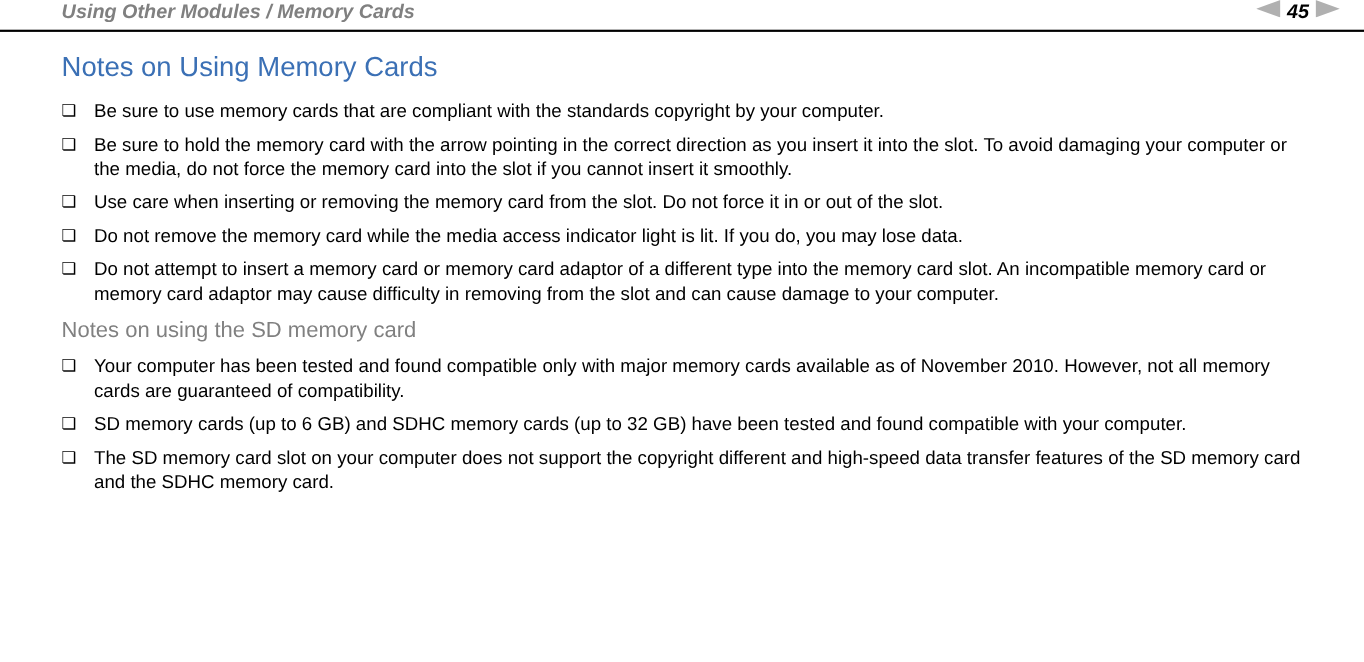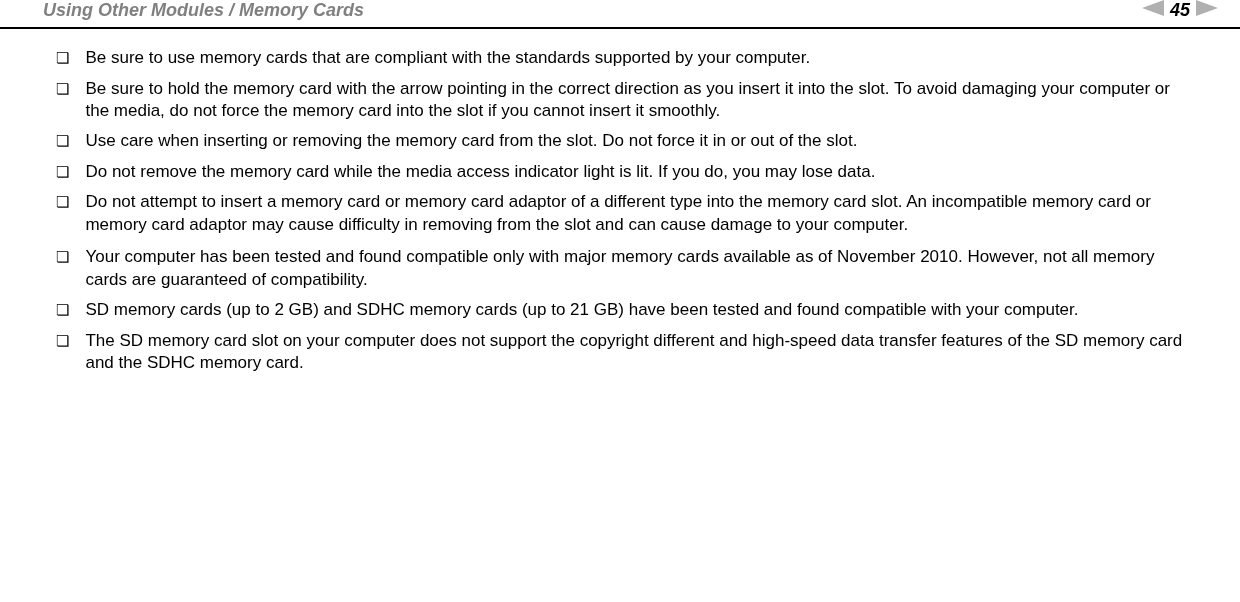--- a/index.html
+++ b/index.html
@@ -12,21 +12,21 @@
       width: 1240px;
       height: 602px;
       background: #ffffff;
       color: #000000;
       position: relative;
     }
     .header {
       display: flex;
       justify-content: space-between;
       align-items: center;
-      padding: 0 22px 6px 43px;
+      padding: 0 22px 6px 56px;
       border-bottom: 2px solid #000000;
       margin-bottom: 18px;
     }
     .breadcrumb {
       font-size: 18px;
       font-weight: bold;
       color: #808080;
       font-style: italic;
     }
     .page-nav {
@@ -100,51 +100,53 @@
     <span class="page-number">45</span>
     <span class="nav-arrow">
       <svg width="22" height="16" viewBox="0 0 22 16">
           <polygon points="0,0 0,16 22,8" fill="#b0b0b0"></polygon>
         </svg>
     </span>
   </div>
 </div>
 
 <div class="content">
+  <h1 class="main-title">Notes on Using Memory Cards</h1>
 
   <ul class="bullet-list">
     <li class="bullet-item">
       <span class="bullet-marker">❏</span>
-      <span class="bullet-text">Be sure to use memory cards that are compliant with the standards supported by your computer.</span>
+      <span class="bullet-text">Be sure to use memory cards that are compliant with the standards copyright by your computer.</span>
     </li>
     <li class="bullet-item">
       <span class="bullet-marker">❏</span>
       <span class="bullet-text">Be sure to hold the memory card with the arrow pointing in the correct direction as you insert it into the slot. To avoid damaging your computer or the media, do not force the memory card into the slot if you cannot insert it smoothly.</span>
     </li>
     <li class="bullet-item">
       <span class="bullet-marker">❏</span>
       <span class="bullet-text">Use care when inserting or removing the memory card from the slot. Do not force it in or out of the slot.</span>
     </li>
     <li class="bullet-item">
       <span class="bullet-marker">❏</span>
       <span class="bullet-text">Do not remove the memory card while the media access indicator light is lit. If you do, you may lose data.</span>
     </li>
     <li class="bullet-item">
       <span class="bullet-marker">❏</span>
       <span class="bullet-text">Do not attempt to insert a memory card or memory card adaptor of a different type into the memory card slot. An incompatible memory card or memory card adaptor may cause difficulty in removing from the slot and can cause damage to your computer.</span>
     </li>
   </ul>
 
+  <h2 class="subheading">Notes on using the SD memory card</h2>
   <ul class="bullet-list">
     <li class="bullet-item">
       <span class="bullet-marker">❏</span>
       <span class="bullet-text">Your computer has been tested and found compatible only with major memory cards available as of November 2010. However, not all memory cards are guaranteed of compatibility.</span>
     </li>
     <li class="bullet-item">
       <span class="bullet-marker">❏</span>
-      <span class="bullet-text">SD memory cards (up to 2 GB) and SDHC memory cards (up to 21 GB) have been tested and found compatible with your computer.</span>
+      <span class="bullet-text">SD memory cards (up to 6 GB) and SDHC memory cards (up to 32 GB) have been tested and found compatible with your computer.</span>
     </li>
     <li class="bullet-item">
       <span class="bullet-marker">❏</span>
       <span class="bullet-text">The SD memory card slot on your computer does not support the copyright different and high-speed data transfer features of the SD memory card and the SDHC memory card.</span>
     </li>
   </ul>
 </div>
 
 </body></html>

